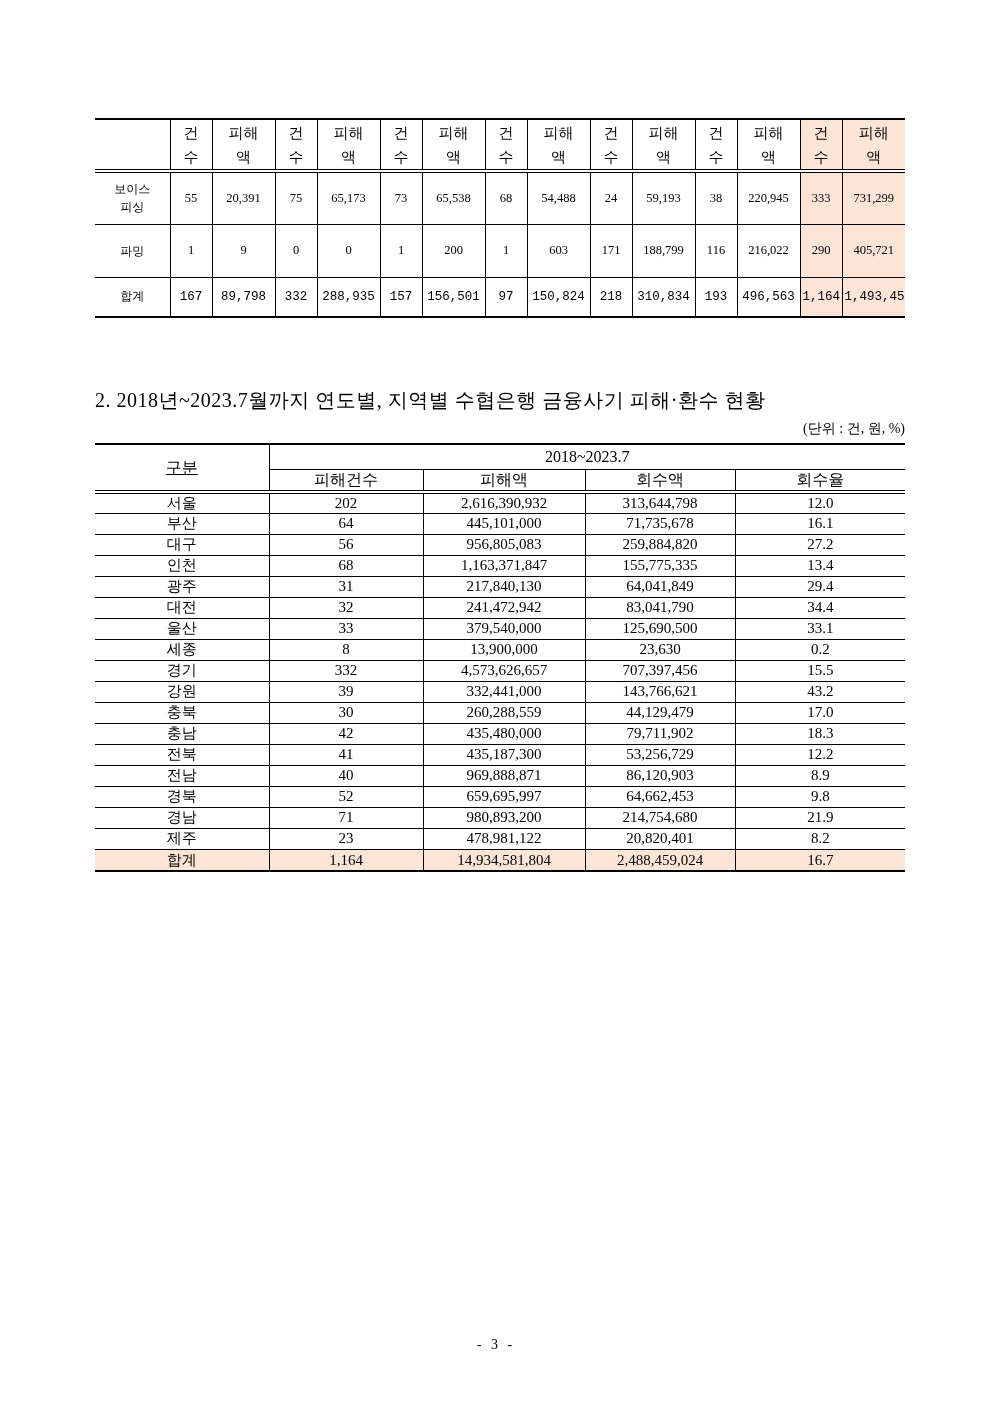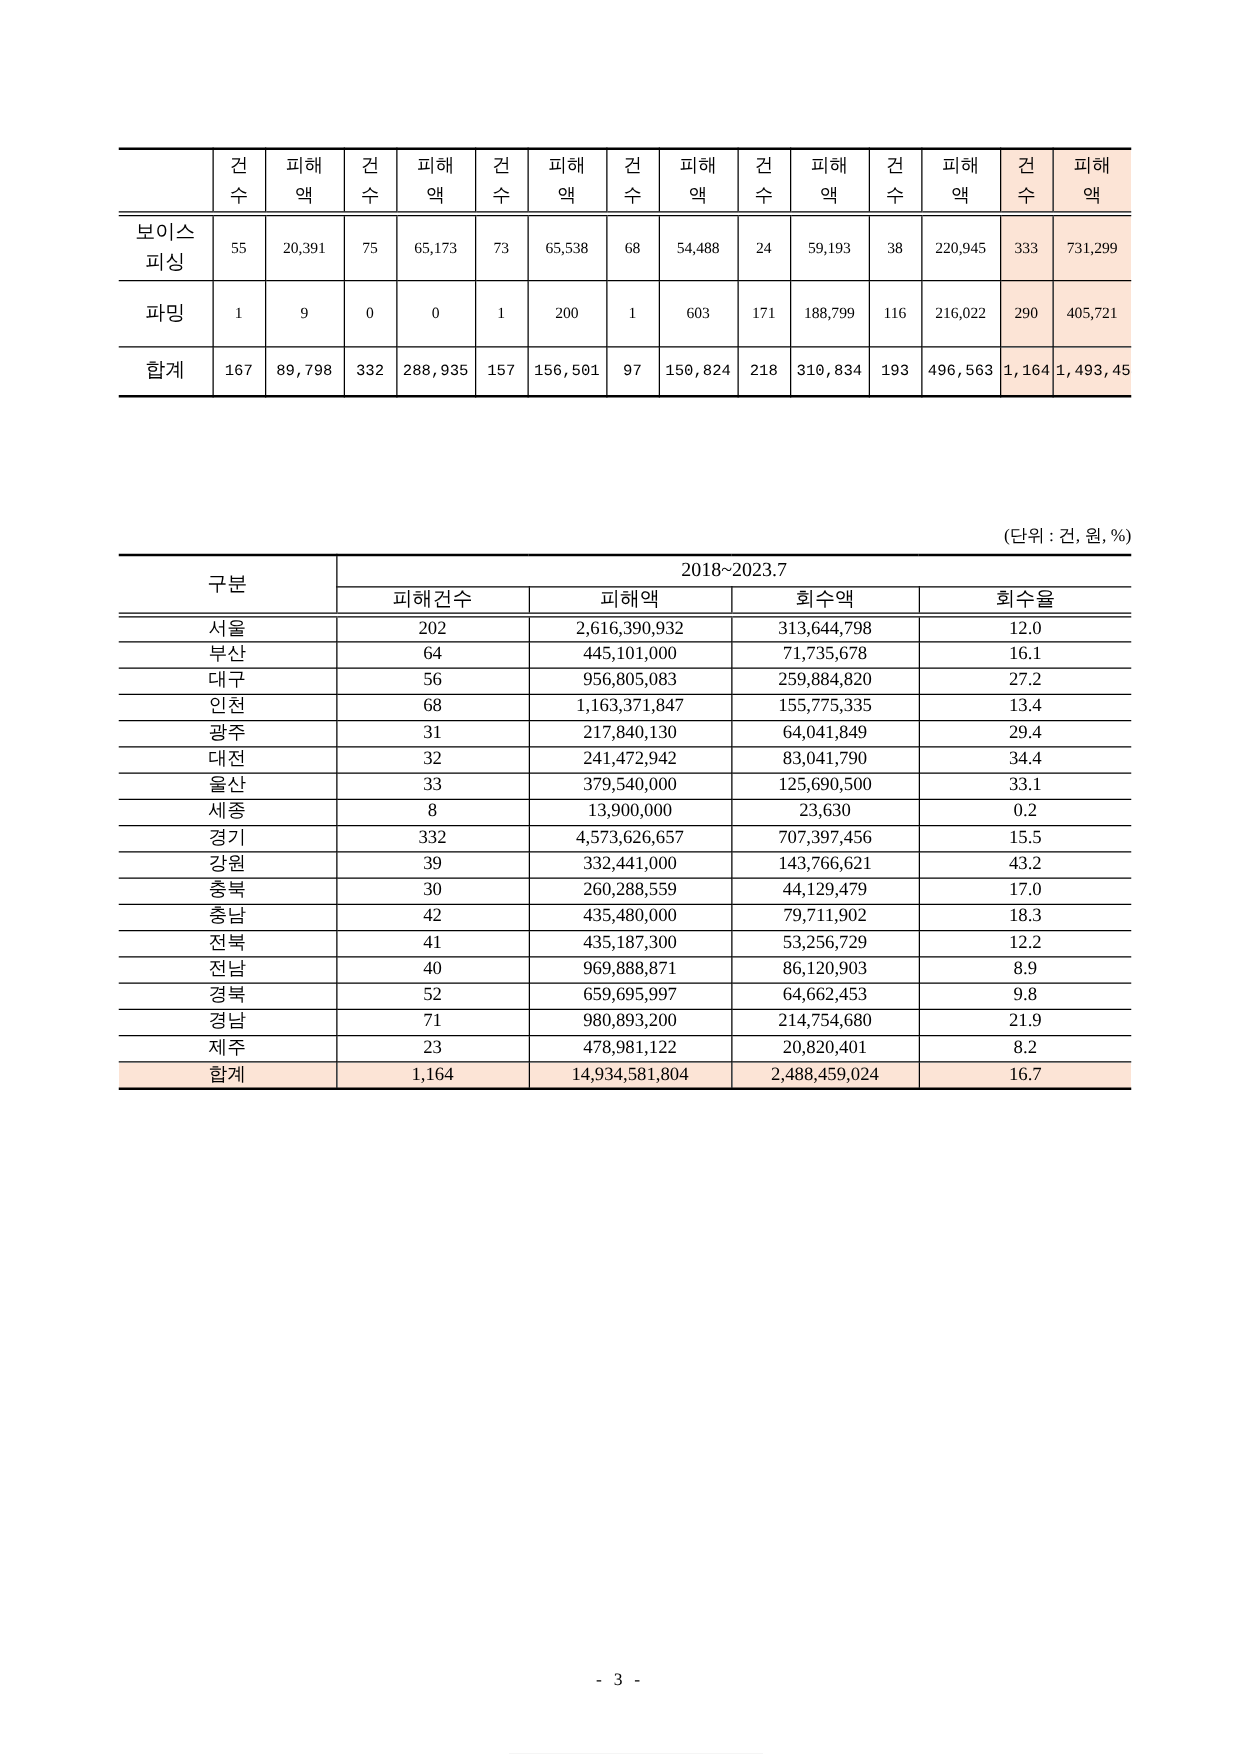--- a/index.html
+++ b/index.html
@@ -19,37 +19,37 @@
     border:1px solid #000; text-align:center; vertical-align:middle;
     font-weight:normal; padding:0 2px; overflow:hidden;
   }
   .doc-table tr > *:first-child { border-left:0; }
   .doc-table tr > *:last-child  { border-right:0; }
   .doc-table .hl { background:var(--hl); }
 
   
   .t1-wrap { position:absolute; left:95px; top:118px; }
   .t1 thead th { font-size:15px; line-height:1.6; white-space:pre-line; height:52px; border-bottom:4px double #000; }
-  .t1 tbody th { font-size:16px; line-height:1.5; white-space:pre-line; }
+  .t1 tbody th { font-size:12px; line-height:1.5; white-space:pre-line; }
   .t1 tbody td { font-size:12.5px;margin-top:28px; }
   .t1 tbody tr:nth-child(1) > * { height:53px; }
   .t1 tbody tr:nth-child(2) > * { height:53px; }
   .t1 tbody tr:nth-child(3) > * { height:40px;font-family:Liberation Mono, monospace; }
   .t1 tbody tr:nth-child(4) > * { height:46px; }
 
   
   .section-title { position:absolute; left:95px; top:387px; width:830px; font-size:20px; letter-spacing:.5px; white-space:nowrap; }
   .unit-note { position:absolute; left:95px; top:420px; width:810px; text-align:right; font-size:14px; }
 
   
   .t2-wrap { position:absolute; left:95px; top:443px; }
   .t2 thead th { font-size:16px; line-height:1.2; }
   .t2 thead tr:nth-child(1) th { height:25px; }
   .t2 thead tr:nth-child(2) th { height:23px; border-bottom:4px double #000; }
-  .t2 thead th.rowhead { border-bottom:4px double #000; }
+  .t2 thead th.rowhead { border-bottom:4px double #000;text-decoration:underline; }
   .t2 tbody th, .t2 tbody td { font-size:15px; height:21px; line-height:1.1; }
   .t2 tbody tr.total > * { background:var(--hl); height:22px; }
 
   .page-footer { position:absolute; left:0; top:1337px; width:992px; text-align:center; font-size:14px; letter-spacing:3px; }
 </style>
 </head>
 <body>
 
 <div class="page">
 
@@ -155,20 +155,21 @@
             <td>310,834</td>
             <td>193</td>
             <td>496,563</td>
             <td class="hl">1,164</td>
             <td class="hl">1,493,458</td>
           </tr>
         </tbody>
     </table>
   </div>
 
+  <div class="section-title">2. 2018년~2023.7월까지 연도별, 지역별 수협은행 금융사기 피해·환수 현황</div>
   <div class="unit-note">(단위 : 건, 원, %)</div>
 
   <div class="t2-wrap">
     <table class="doc-table t2">
       <colgroup>
         <col style="width:174px">
           <col style="width:154px">
           <col style="width:162px">
           <col style="width:150px">
           <col style="width:170px">

